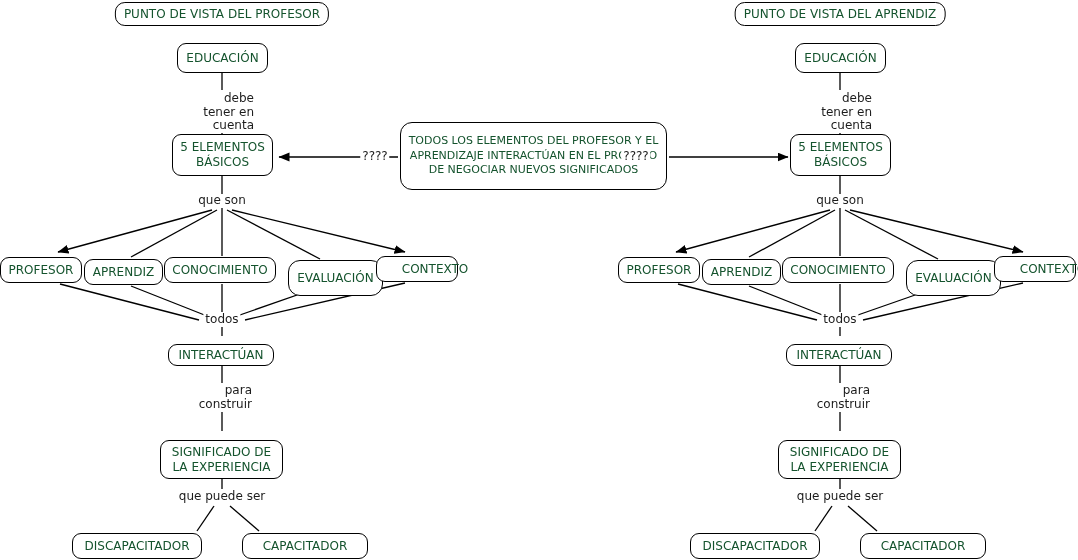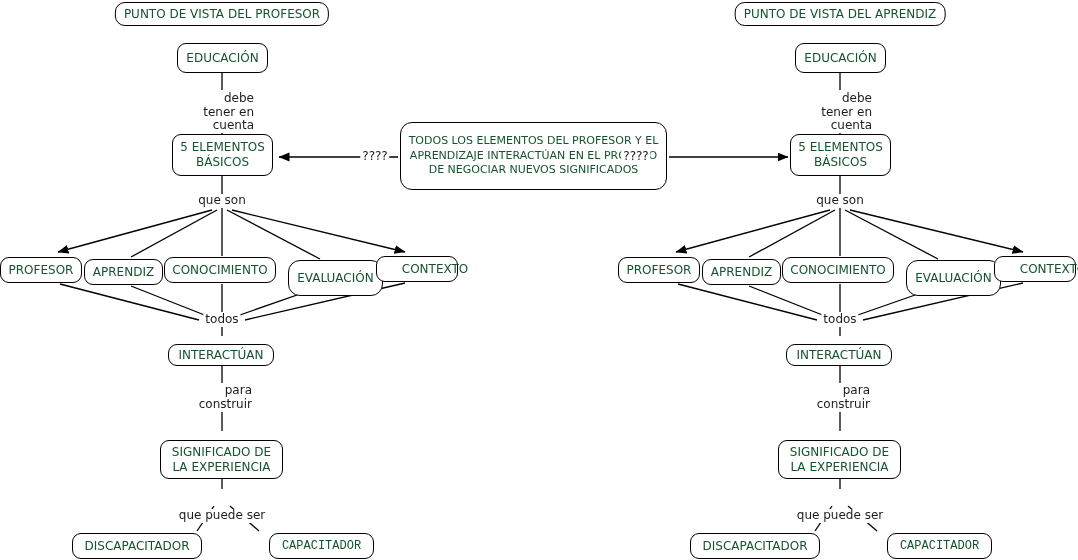--- a/index.html
+++ b/index.html
@@ -25,35 +25,35 @@
   .node.educacion{left:177px;top:43px;width:91px;height:30px;}
   .node.elementos{left:172px;top:134px;width:101px;height:42px;padding:10px 4px;}
   .node.profesor{left:0px;top:257px;width:82px;height:26px;}
   .node.aprendiz{left:84px;top:259px;width:79px;height:26px;}
   .node.conocimiento{left:164px;top:257px;width:112px;height:26px;}
   .node.evaluacion{left:288px;top:260px;width:95px;height:36px;border-radius:12px;}
   .node.contexto{left:376px;top:256px;width:82px;height:26px;padding-left:36px;}
   .node.interactuan{left:168px;top:336px;width:106px;height:22px;margin-top:8px;}
   .node.significado{left:160px;top:440px;width:123px;height:39px;padding:8px 4px;}
   .node.discapacitador{left:72px;top:533px;width:130px;height:26px;}
-  .node.capacitador{left:269px;top:533px;width:105px;height:26px;font-family:Liberation Mono, monospace;}
+  .node.capacitador{left:242px;top:533px;width:126px;height:26px;}
   .node.central{
     left:400px;top:122px;width:267px;height:68px;border-radius:12px;
     font-size:11px;line-height:14.5px;padding:3px 6px;
   }
   .label{
     position:absolute;background:#ffffff;color:#1c1c1c;font-size:12px;
     line-height:13.5px;text-align:right;padding:0 2px;
   }
   .label.centered{transform:translateX(-50%);}
   .label.debe-tener{left:222px;top:92px;width:64px;}
   .label.que-son{left:222px;top:194px;white-space:nowrap;}
   .label.todos{left:222px;top:313px;white-space:nowrap;}
   .label.para-construir{left:222px;top:384px;width:60px;}
-  .label.que-puede-ser{left:222px;top:490px;white-space:nowrap;margin-top:19px;}
+  .label.que-puede-ser{left:222px;top:490px;white-space:nowrap;}
   .label.link-q{top:150px;white-space:nowrap;}
   .label.link-q.left{left:375px;}
   .label.link-q.right{left:636px;}
 </style>
 </head>
 <body>
 
 <div id="canvas">
 
   <svg id="lines" width="1078" height="560" viewBox="0 0 1078 560">

